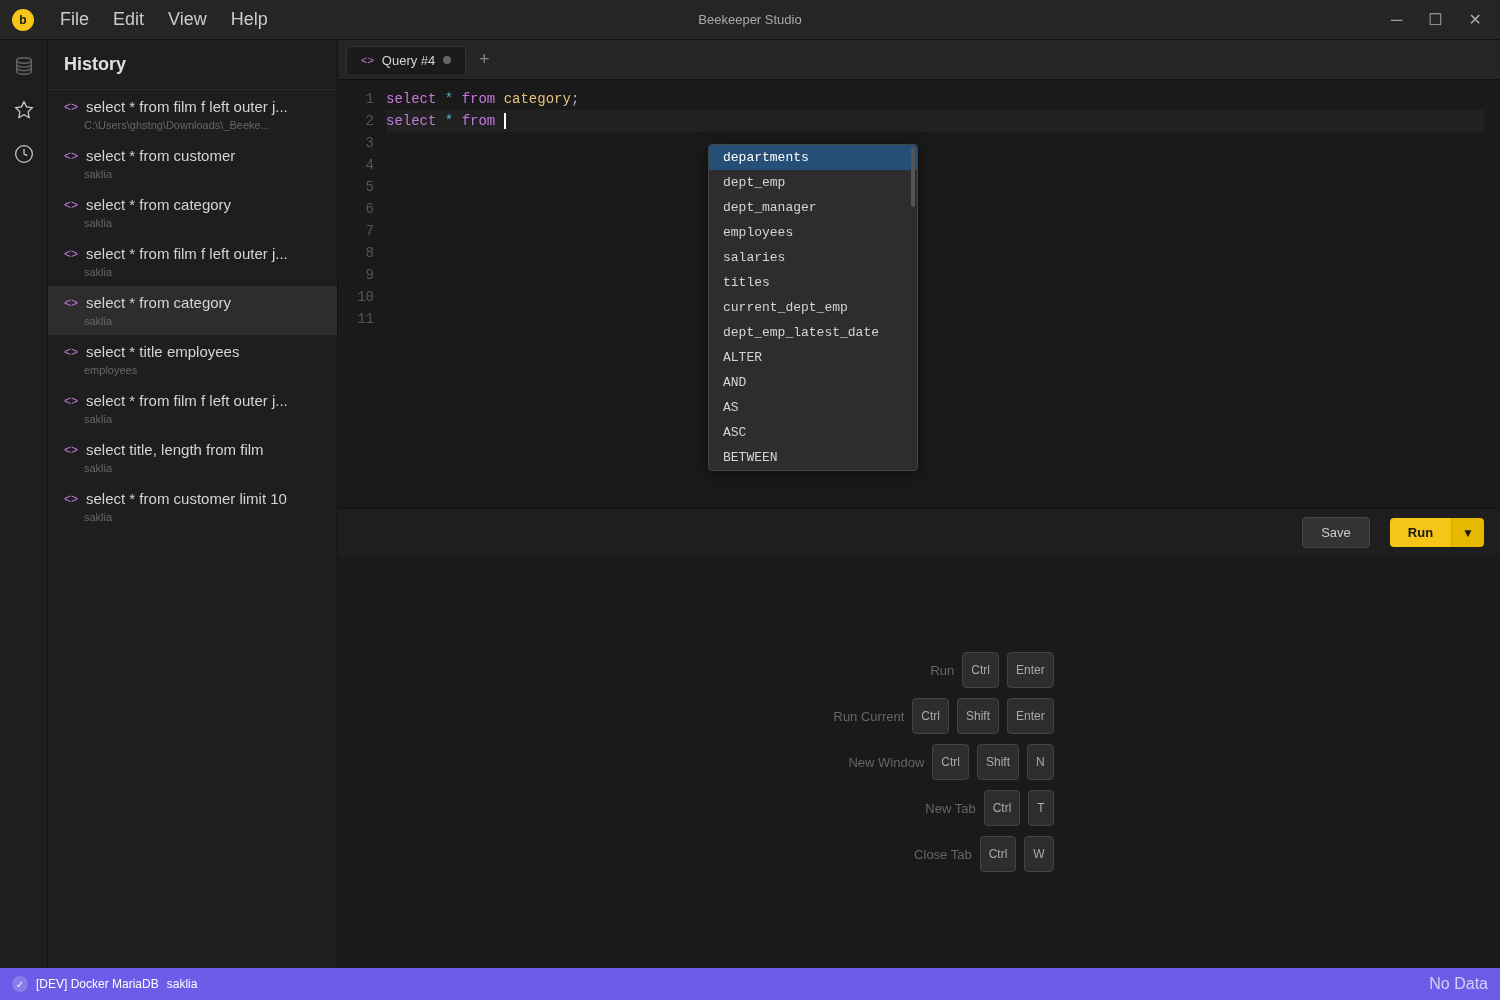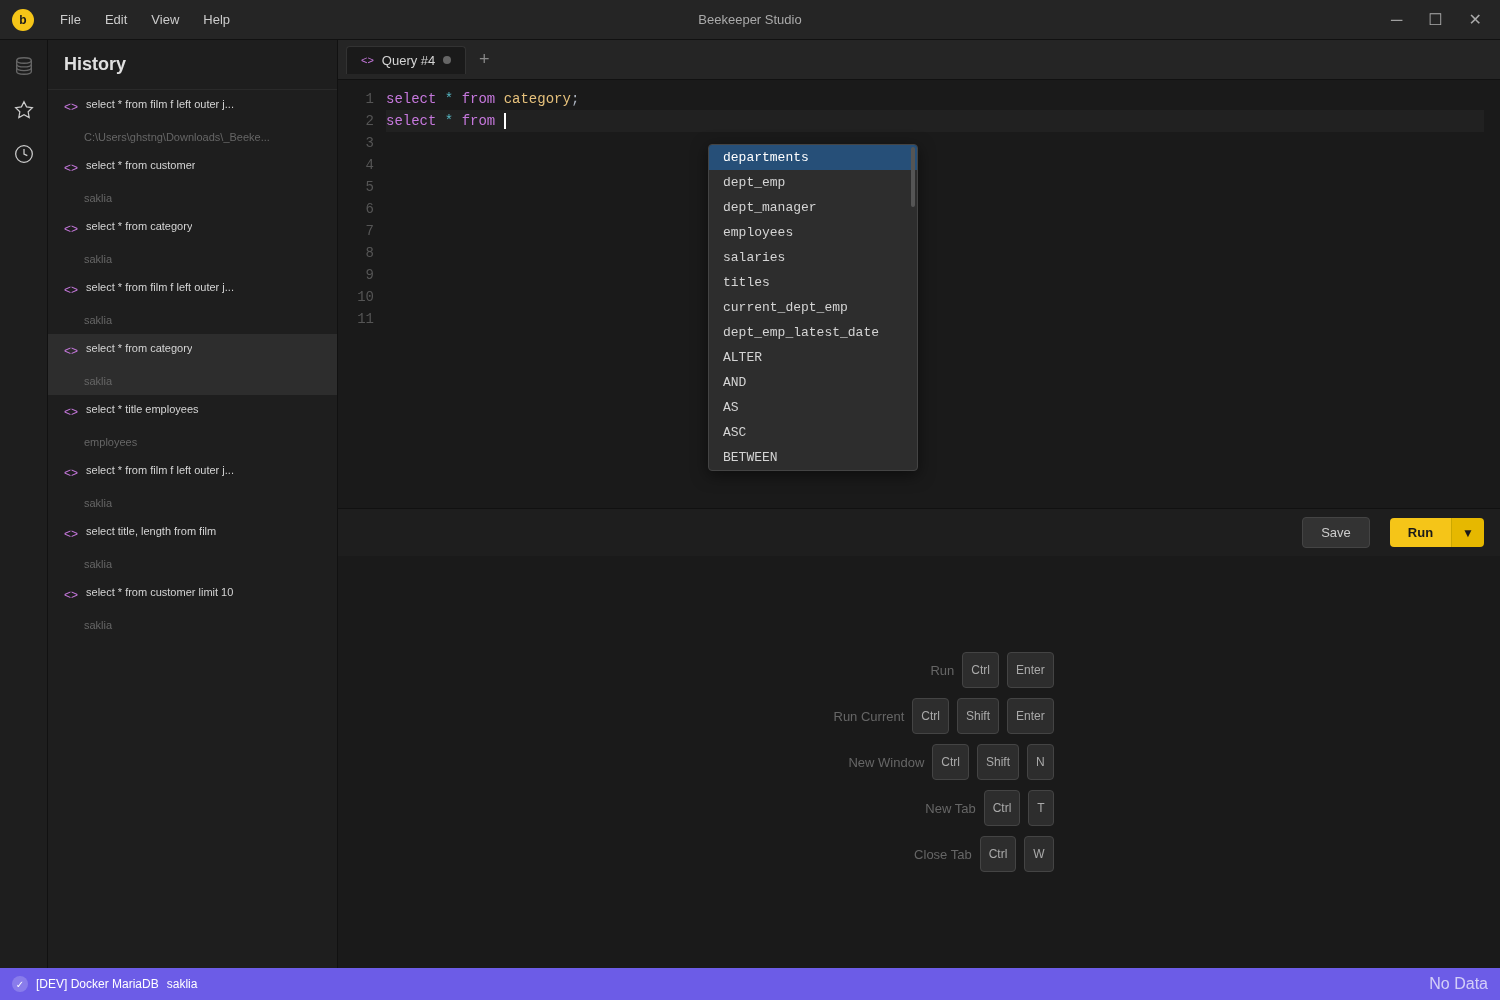--- a/index.html
+++ b/index.html
@@ -41,21 +41,21 @@
       font-size: 12px;
       font-weight: bold;
       color: #1a1a1a;
     }
     .menu-items {
       display: flex;
       gap: 4px;
     }
     .menu-item {
       padding: 4px 10px;
-      font-size: 13px;
+      font-size: 18px;
       color: #ccc;
       cursor: pointer;
       border-radius: 3px;
     }
     .title-center {
       font-size: 13px;
       color: #aaa;
       position: absolute;
       left: 50%;
       transform: translateX(-50%);
@@ -135,31 +135,31 @@
       align-items: flex-start;
       gap: 8px;
     }
     .query-icon {
       color: #c678dd;
       font-size: 12px;
       flex-shrink: 0;
       margin-top: 2px;
     }
     .query-text {
-      font-size: 11px;
+      font-size: 15px;
       color: #d4d4d4;
       white-space: nowrap;
       overflow: hidden;
       text-overflow: ellipsis;
     }
     .query-db {
       font-size: 11px;
       color: #666;
       margin-left: 20px;
-      margin-top: 17px;
+      margin-top: 4px;
     }
 
     
     .editor-area {
       flex: 1;
       display: flex;
       flex-direction: column;
       background: #1a1a1a;
       overflow: hidden;
     }

